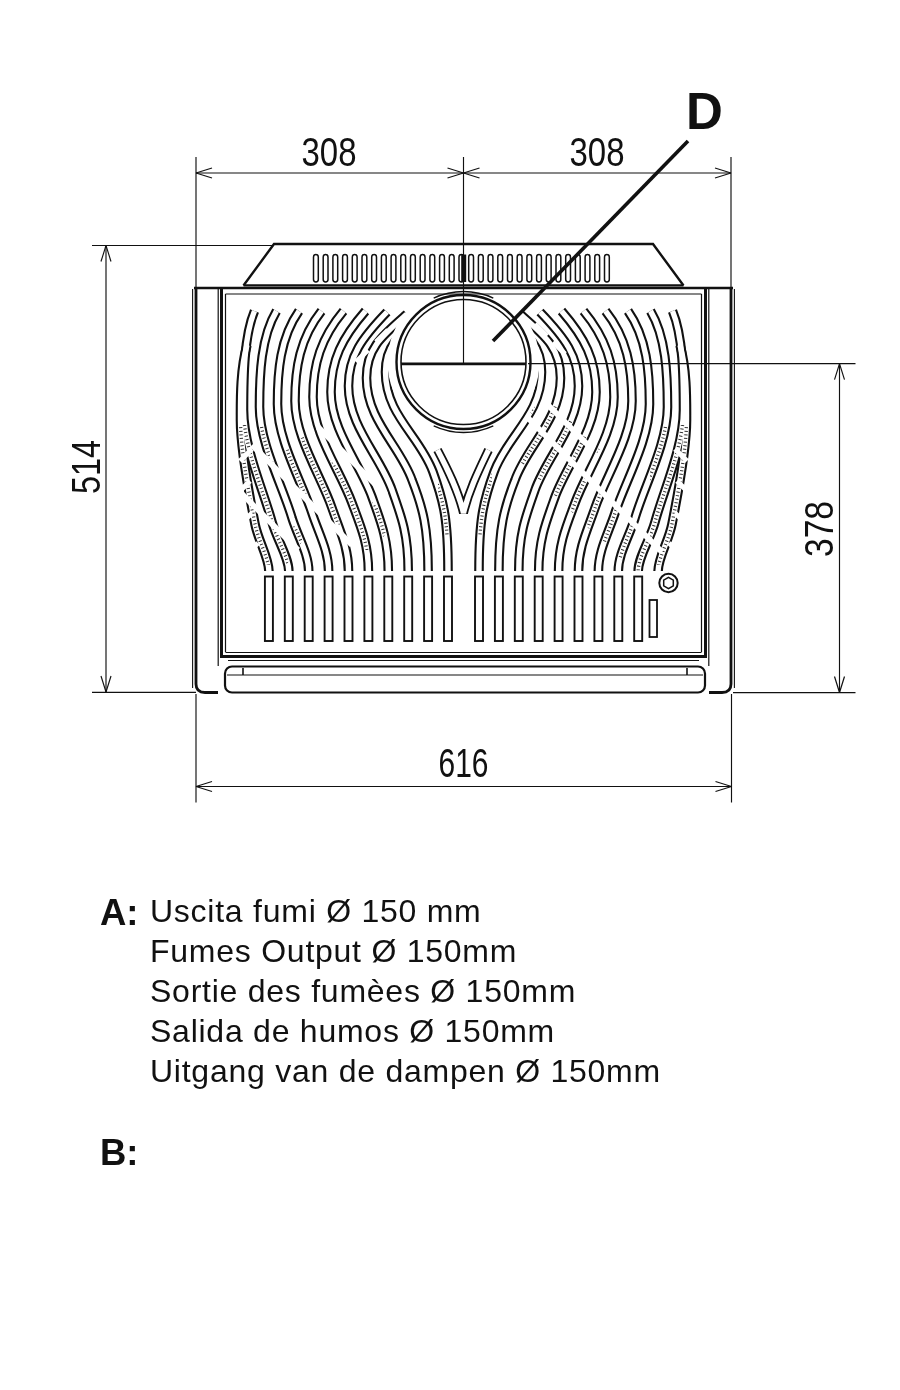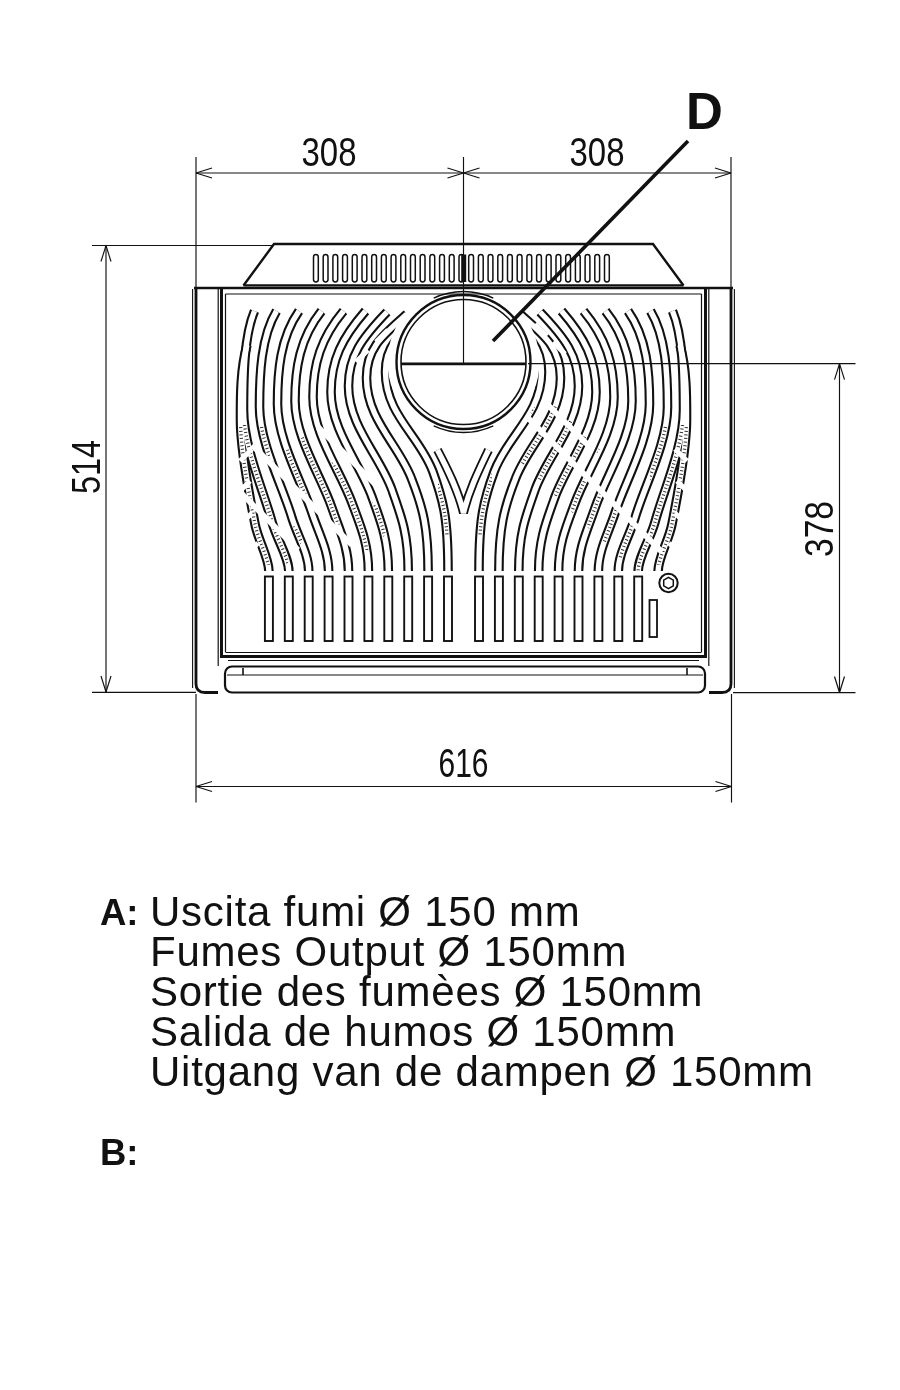--- a/index.html
+++ b/index.html
@@ -1,17 +1,17 @@
 <!DOCTYPE html>
 <html><head><meta charset="utf-8">
 <style>
 html,body{margin:0;padding:0;background:#fff;}
 #page{position:relative;width:900px;height:1390px;background:#fff;overflow:hidden;
   font-family:"Liberation Sans", sans-serif;color:#111;}
-.blk{position:absolute;font-size:42px;line-height:39.9px;letter-spacing:0.75px;white-space:pre;}
+.blk{position:absolute;font-size:32px;line-height:39.9px;letter-spacing:0.75px;white-space:pre;}
 .lbl{font-weight:bold;position:absolute;left:100px;font-size:36.5px;}
 </style></head>
 <body>
 <div id="page">
 
 <svg width="900" height="820" viewBox="0 0 900 820" style="position:absolute;top:0;left:0">
 <rect width="900" height="820" fill="#ffffff"></rect>
 
 <g fill="none">
 <path d="M 426.0 316 C 402 334 385.5 342 385.5 372 C 385.5 415 420 436 433 472 C 444 502 448 520 448 571" stroke="#111" stroke-width="9.6"></path>

